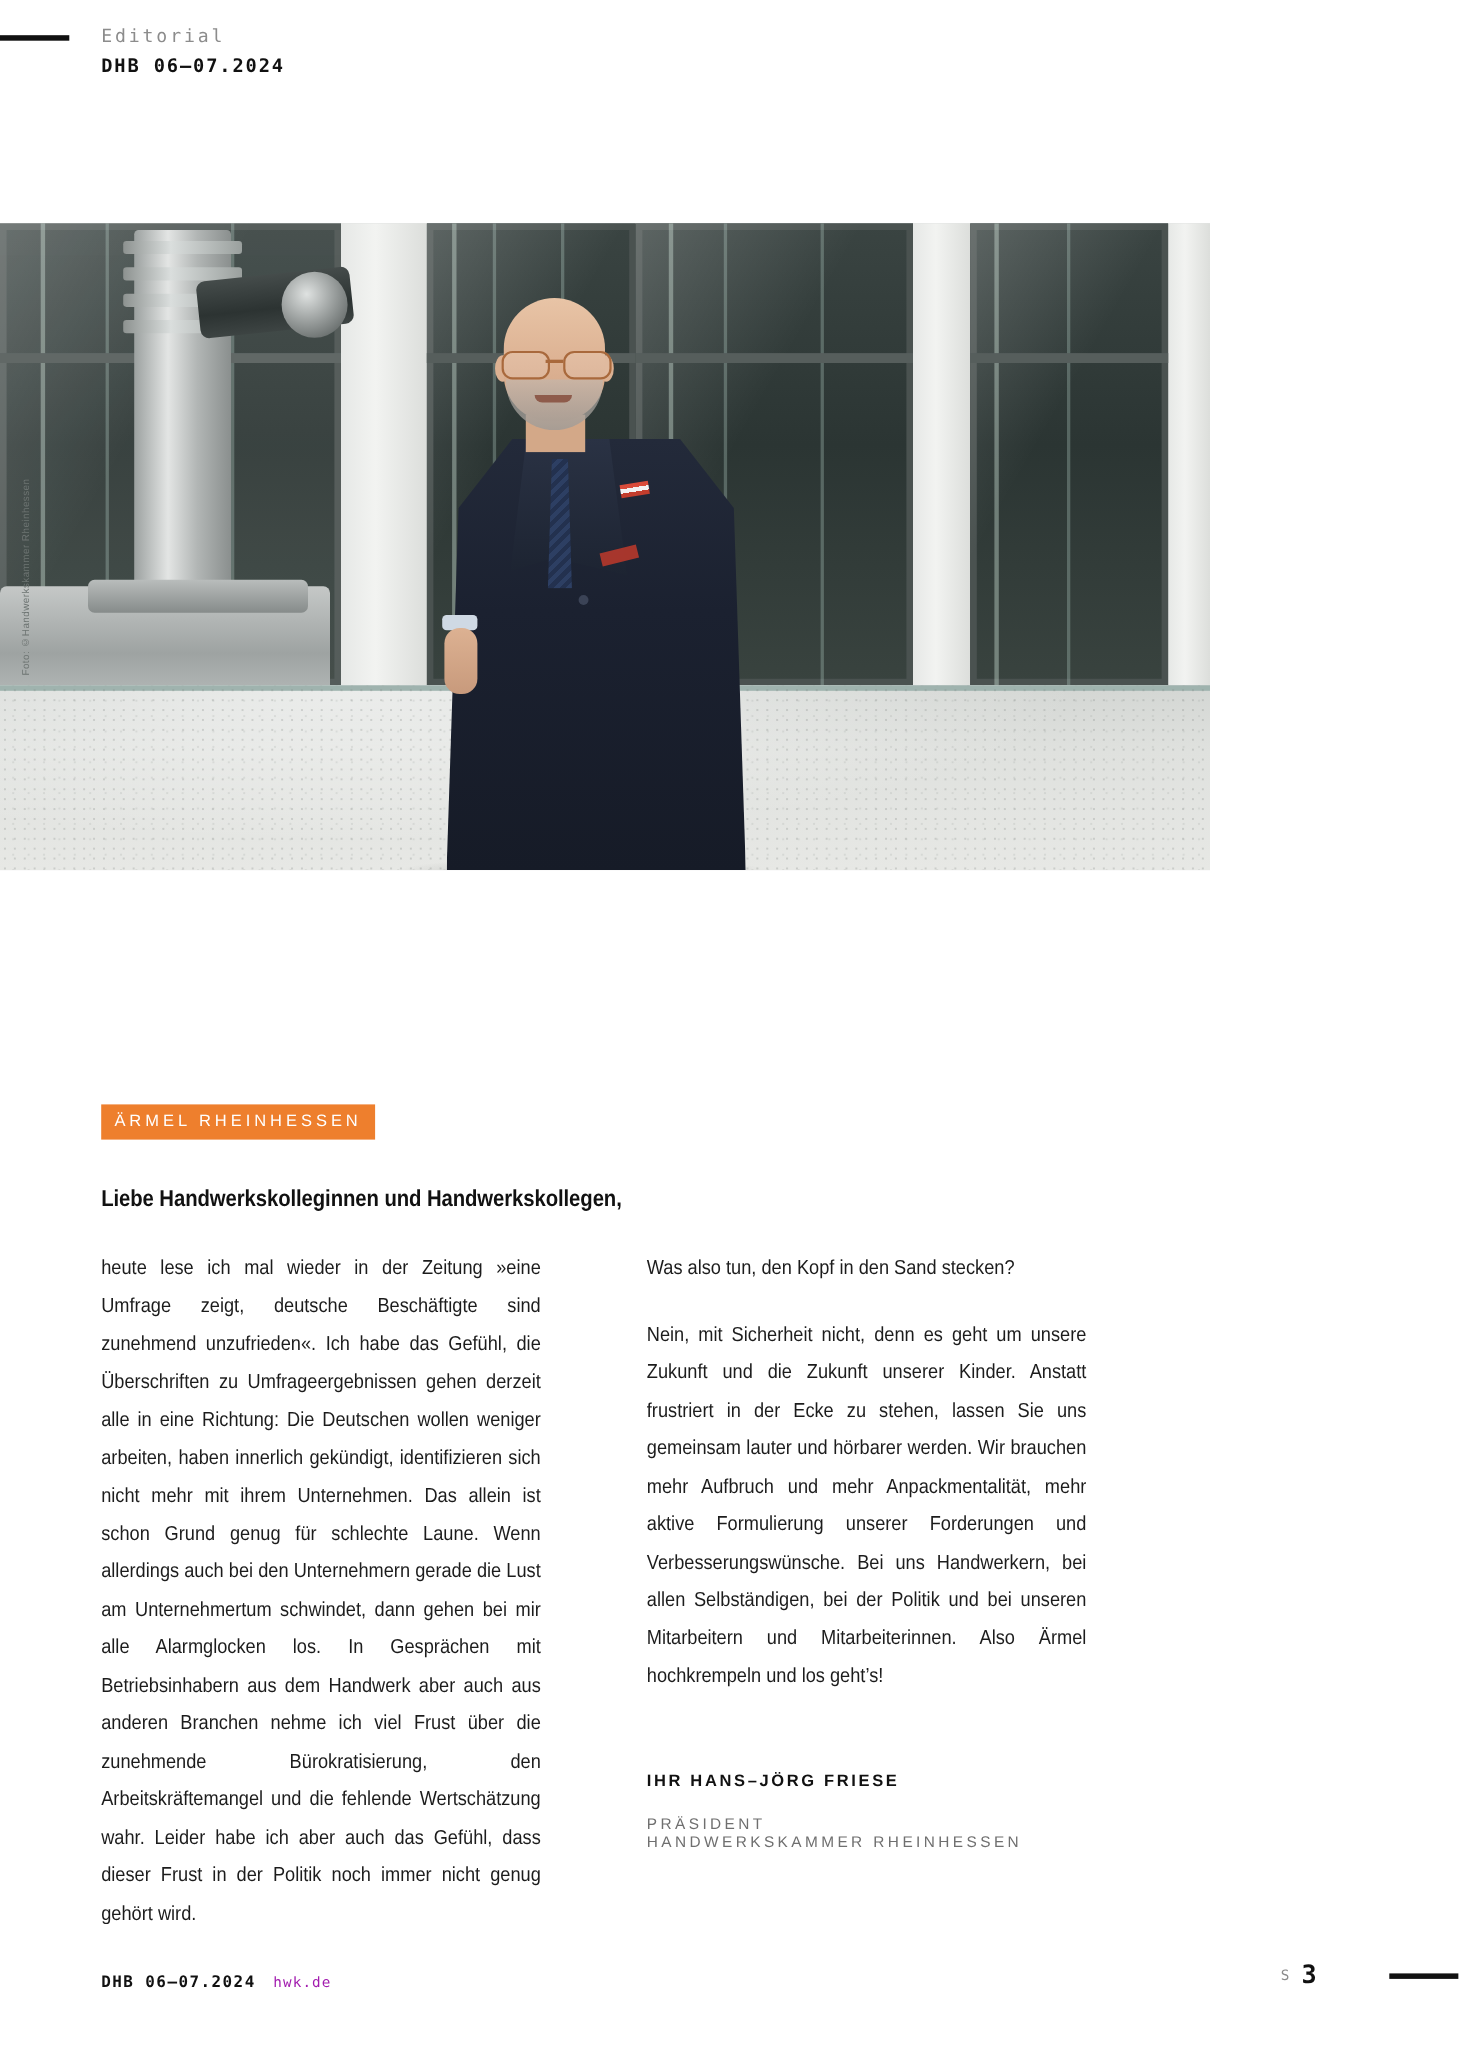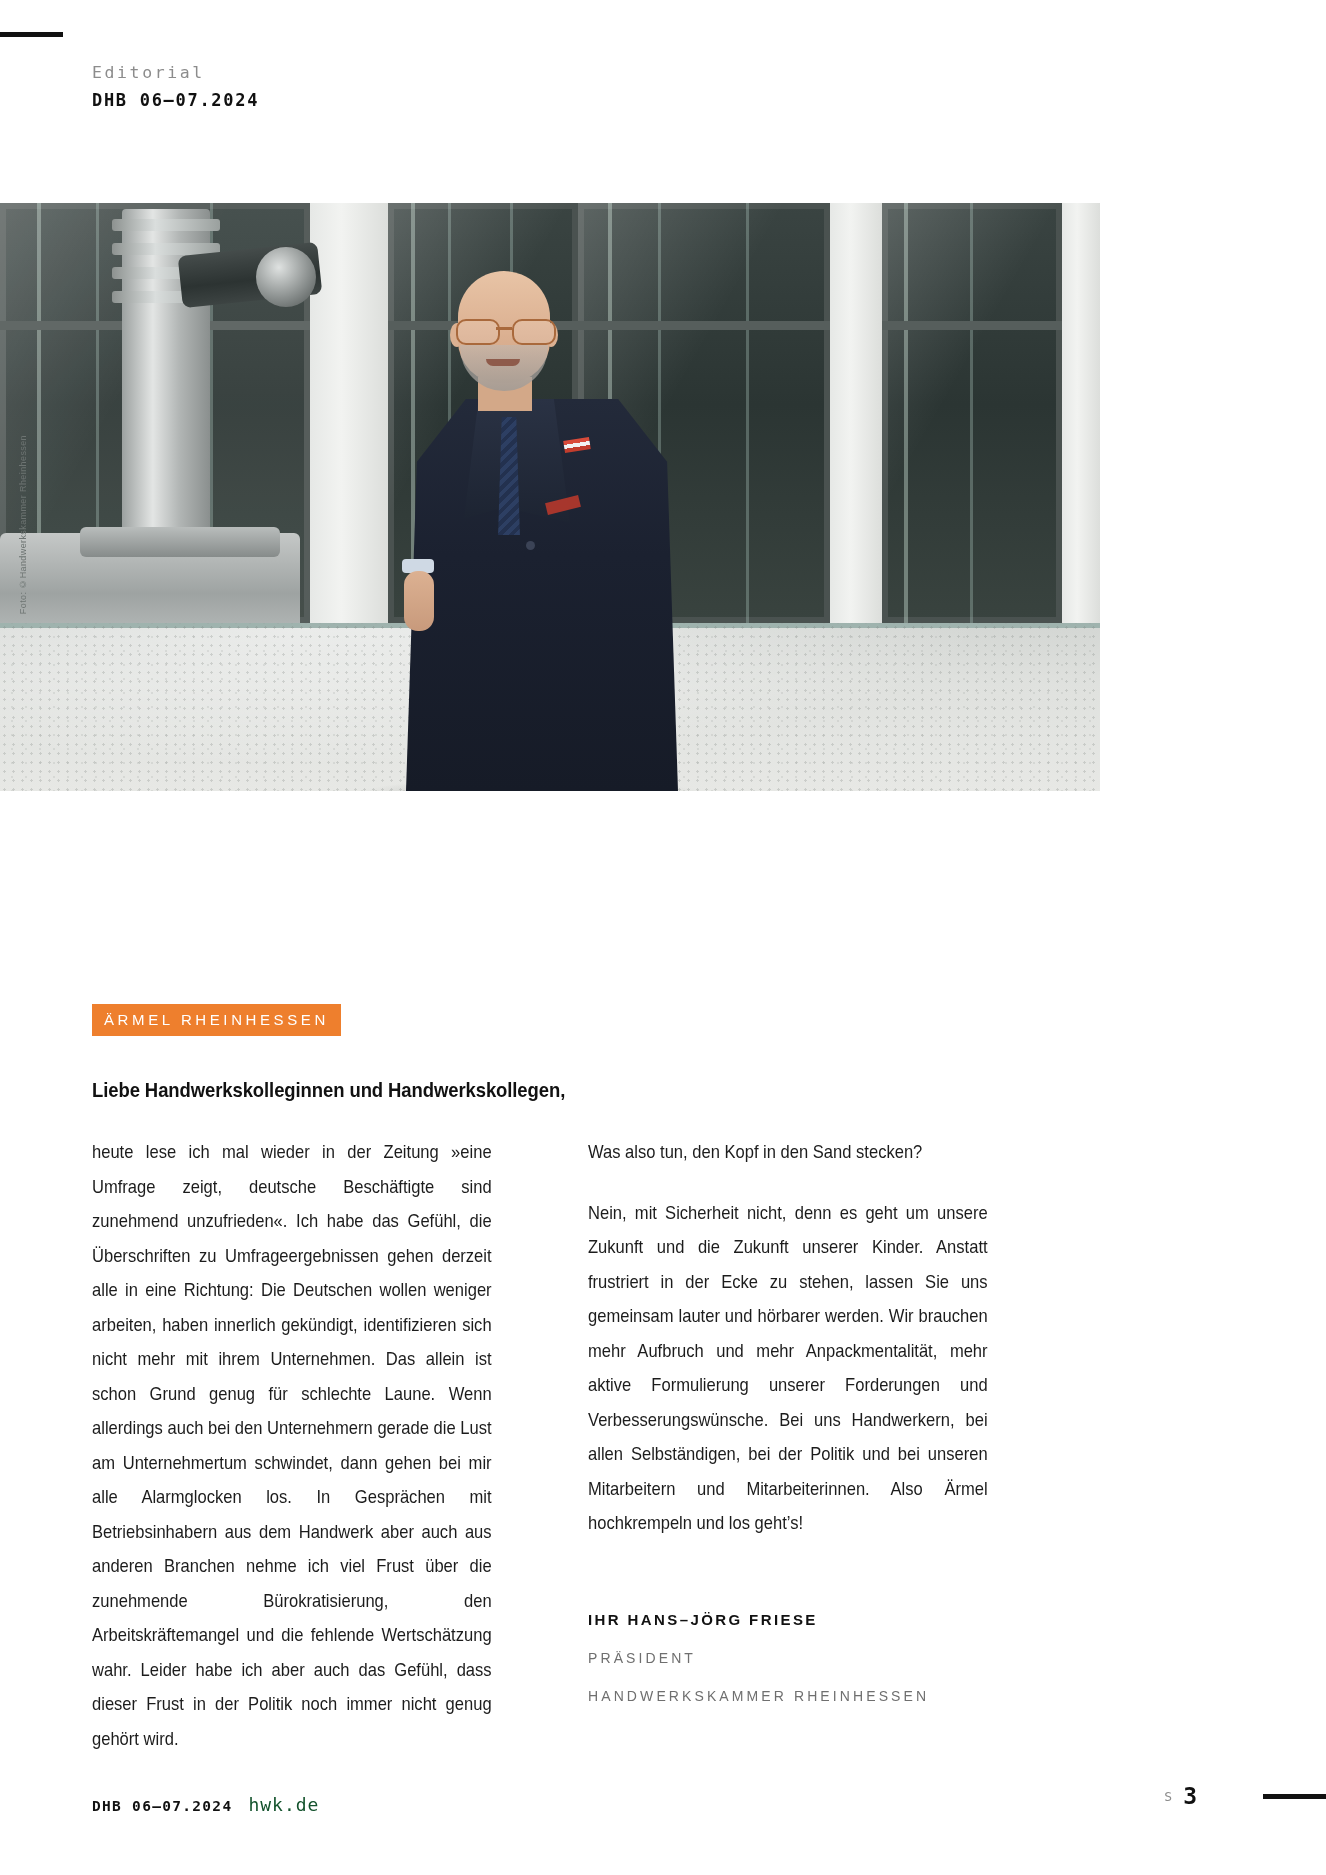--- a/index.html
+++ b/index.html
@@ -37,21 +37,20 @@
     left: 92px;
     top: 20px;
   }
   .kicker {
     font-family: "DejaVu Sans Mono", monospace;
     font-size: 16.5px;
     letter-spacing: 2.6px;
     color: #8c8c8c;
     line-height: 1.55;
     white-space: nowrap;
-    margin-top: 40px;
   }
   .issue {
     font-family: "DejaVu Sans Mono", monospace;
     font-size: 17px;
     font-weight: bold;
     letter-spacing: 1.7px;
     color: #111111;
     line-height: 1.5;
     margin-top: 2px;
     white-space: nowrap;
@@ -350,21 +349,20 @@
     font-weight: bold;
     letter-spacing: 2.4px;
     color: #111111;
     margin-bottom: 22px;
     white-space: nowrap;
   }
   .sig-role, .sig-org {
     font-size: 14px;
     letter-spacing: 3.1px;
     color: #6f6f6f;
-    margin-bottom: 22px;
     white-space: nowrap;
   }
   .sig-org { margin-bottom: 0; }
 
   
   .footer {
     position: absolute;
     left: 0;
     bottom: 0;
     width: 100%;
@@ -380,23 +378,23 @@
   }
   .footer-issue {
     font-family: "DejaVu Sans Mono", monospace;
     font-size: 14.5px;
     font-weight: bold;
     letter-spacing: 1.3px;
     color: #111111;
   }
   .footer-site {
     font-family: "DejaVu Sans Mono", monospace;
-    font-size: 18px;
+    font-size: 13px;
     letter-spacing: 1px;
-    color: #14532d;
+    color: #a21caf;
     text-align: right;
   }
   .footer-right {
     position: absolute;
     right: 0;
     top: 28px;
     display: flex;
     align-items: center;
   }
   .page-s {

